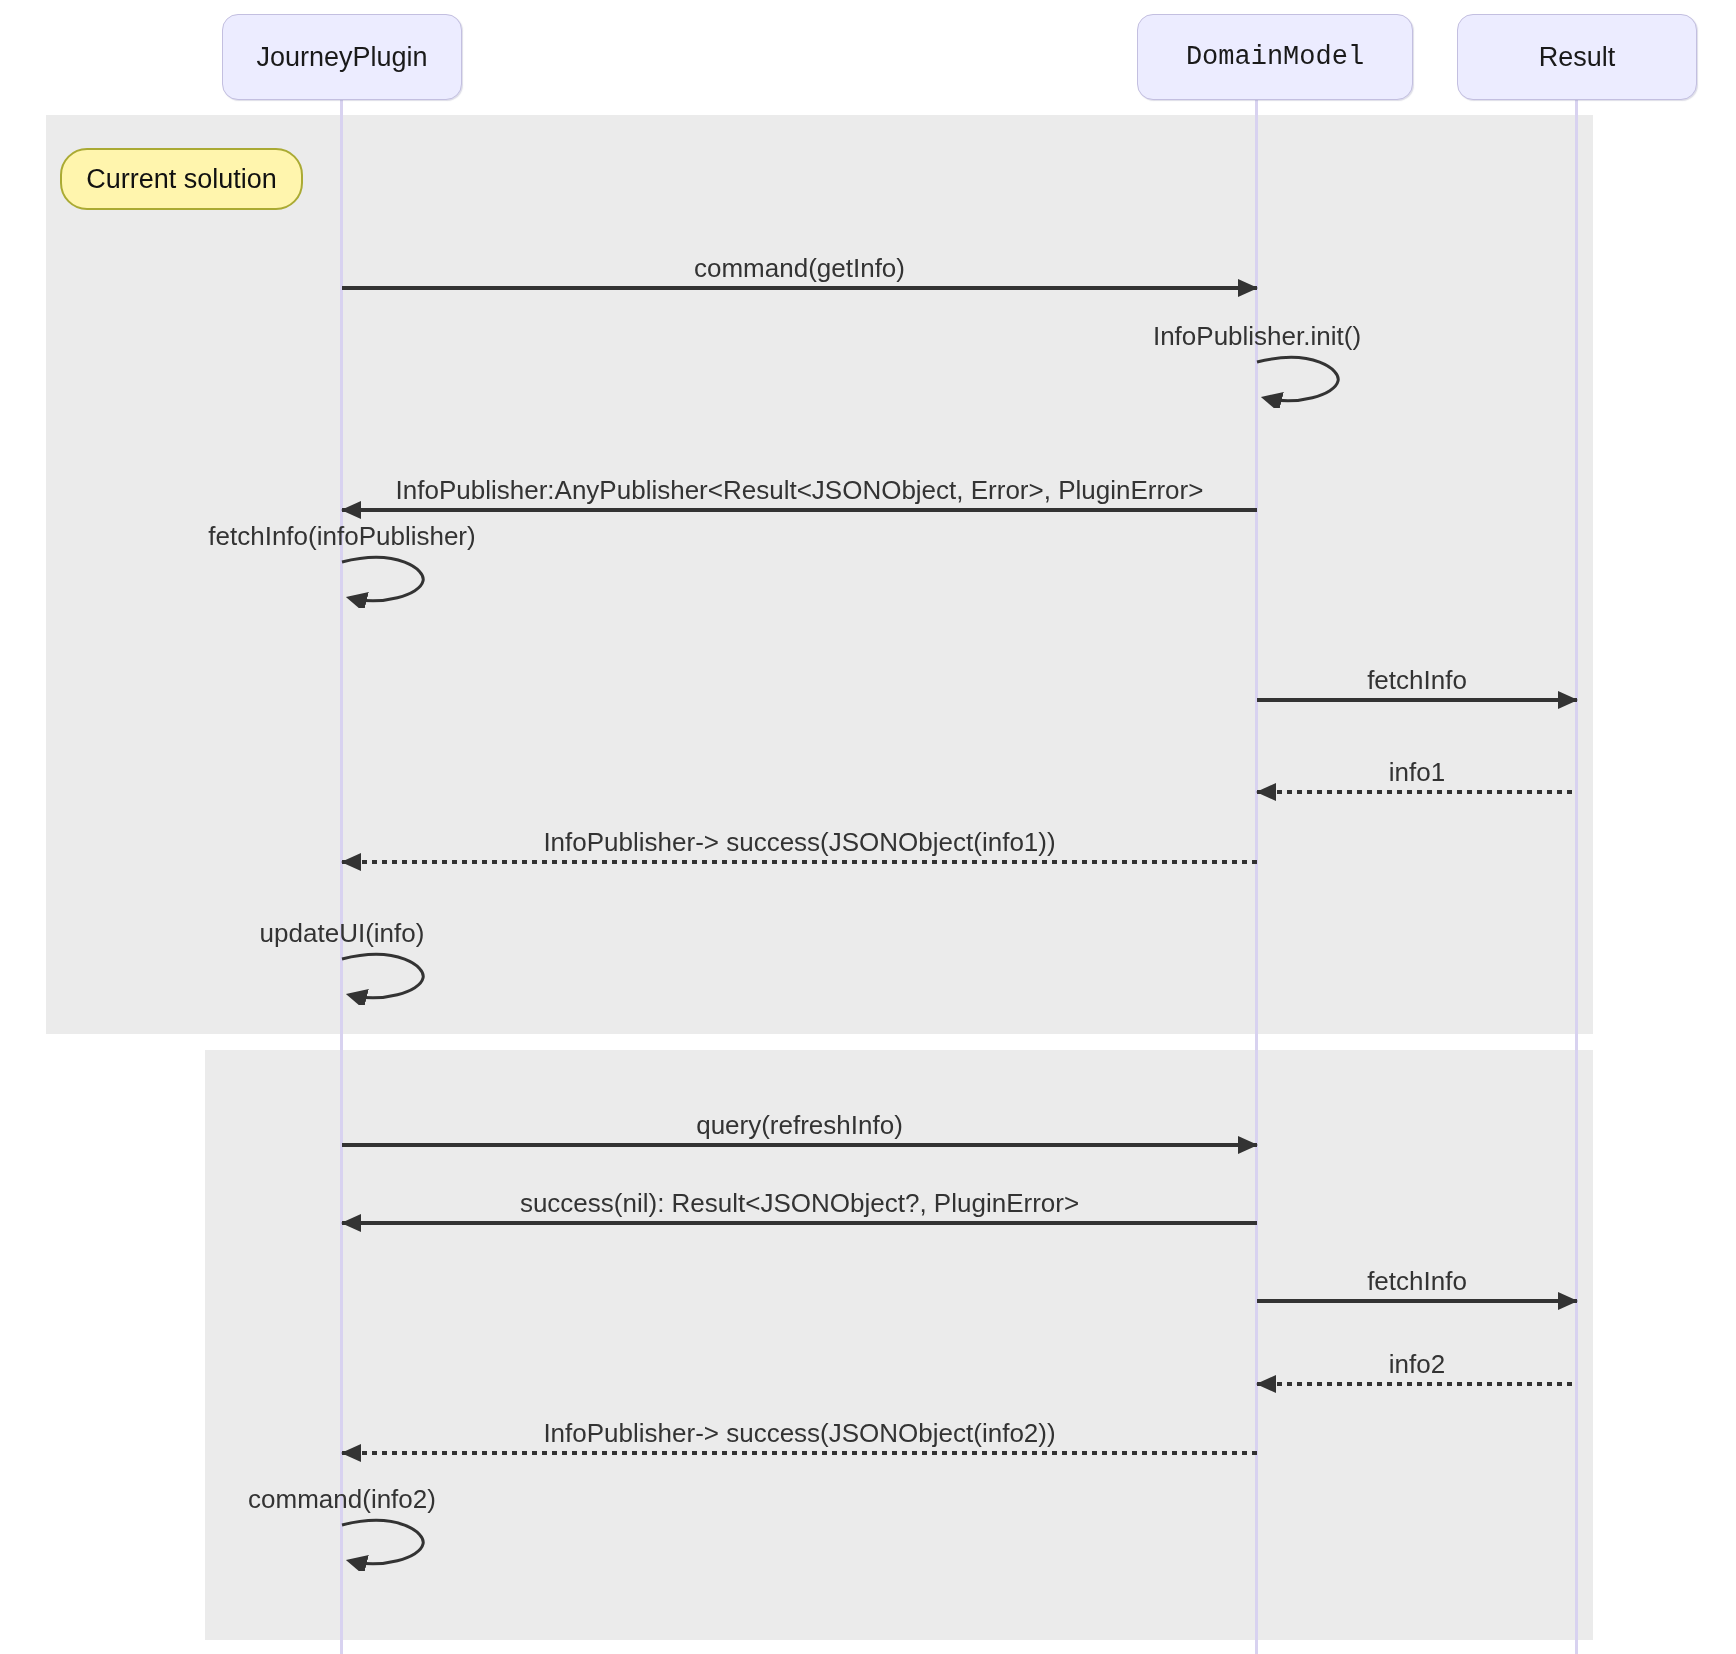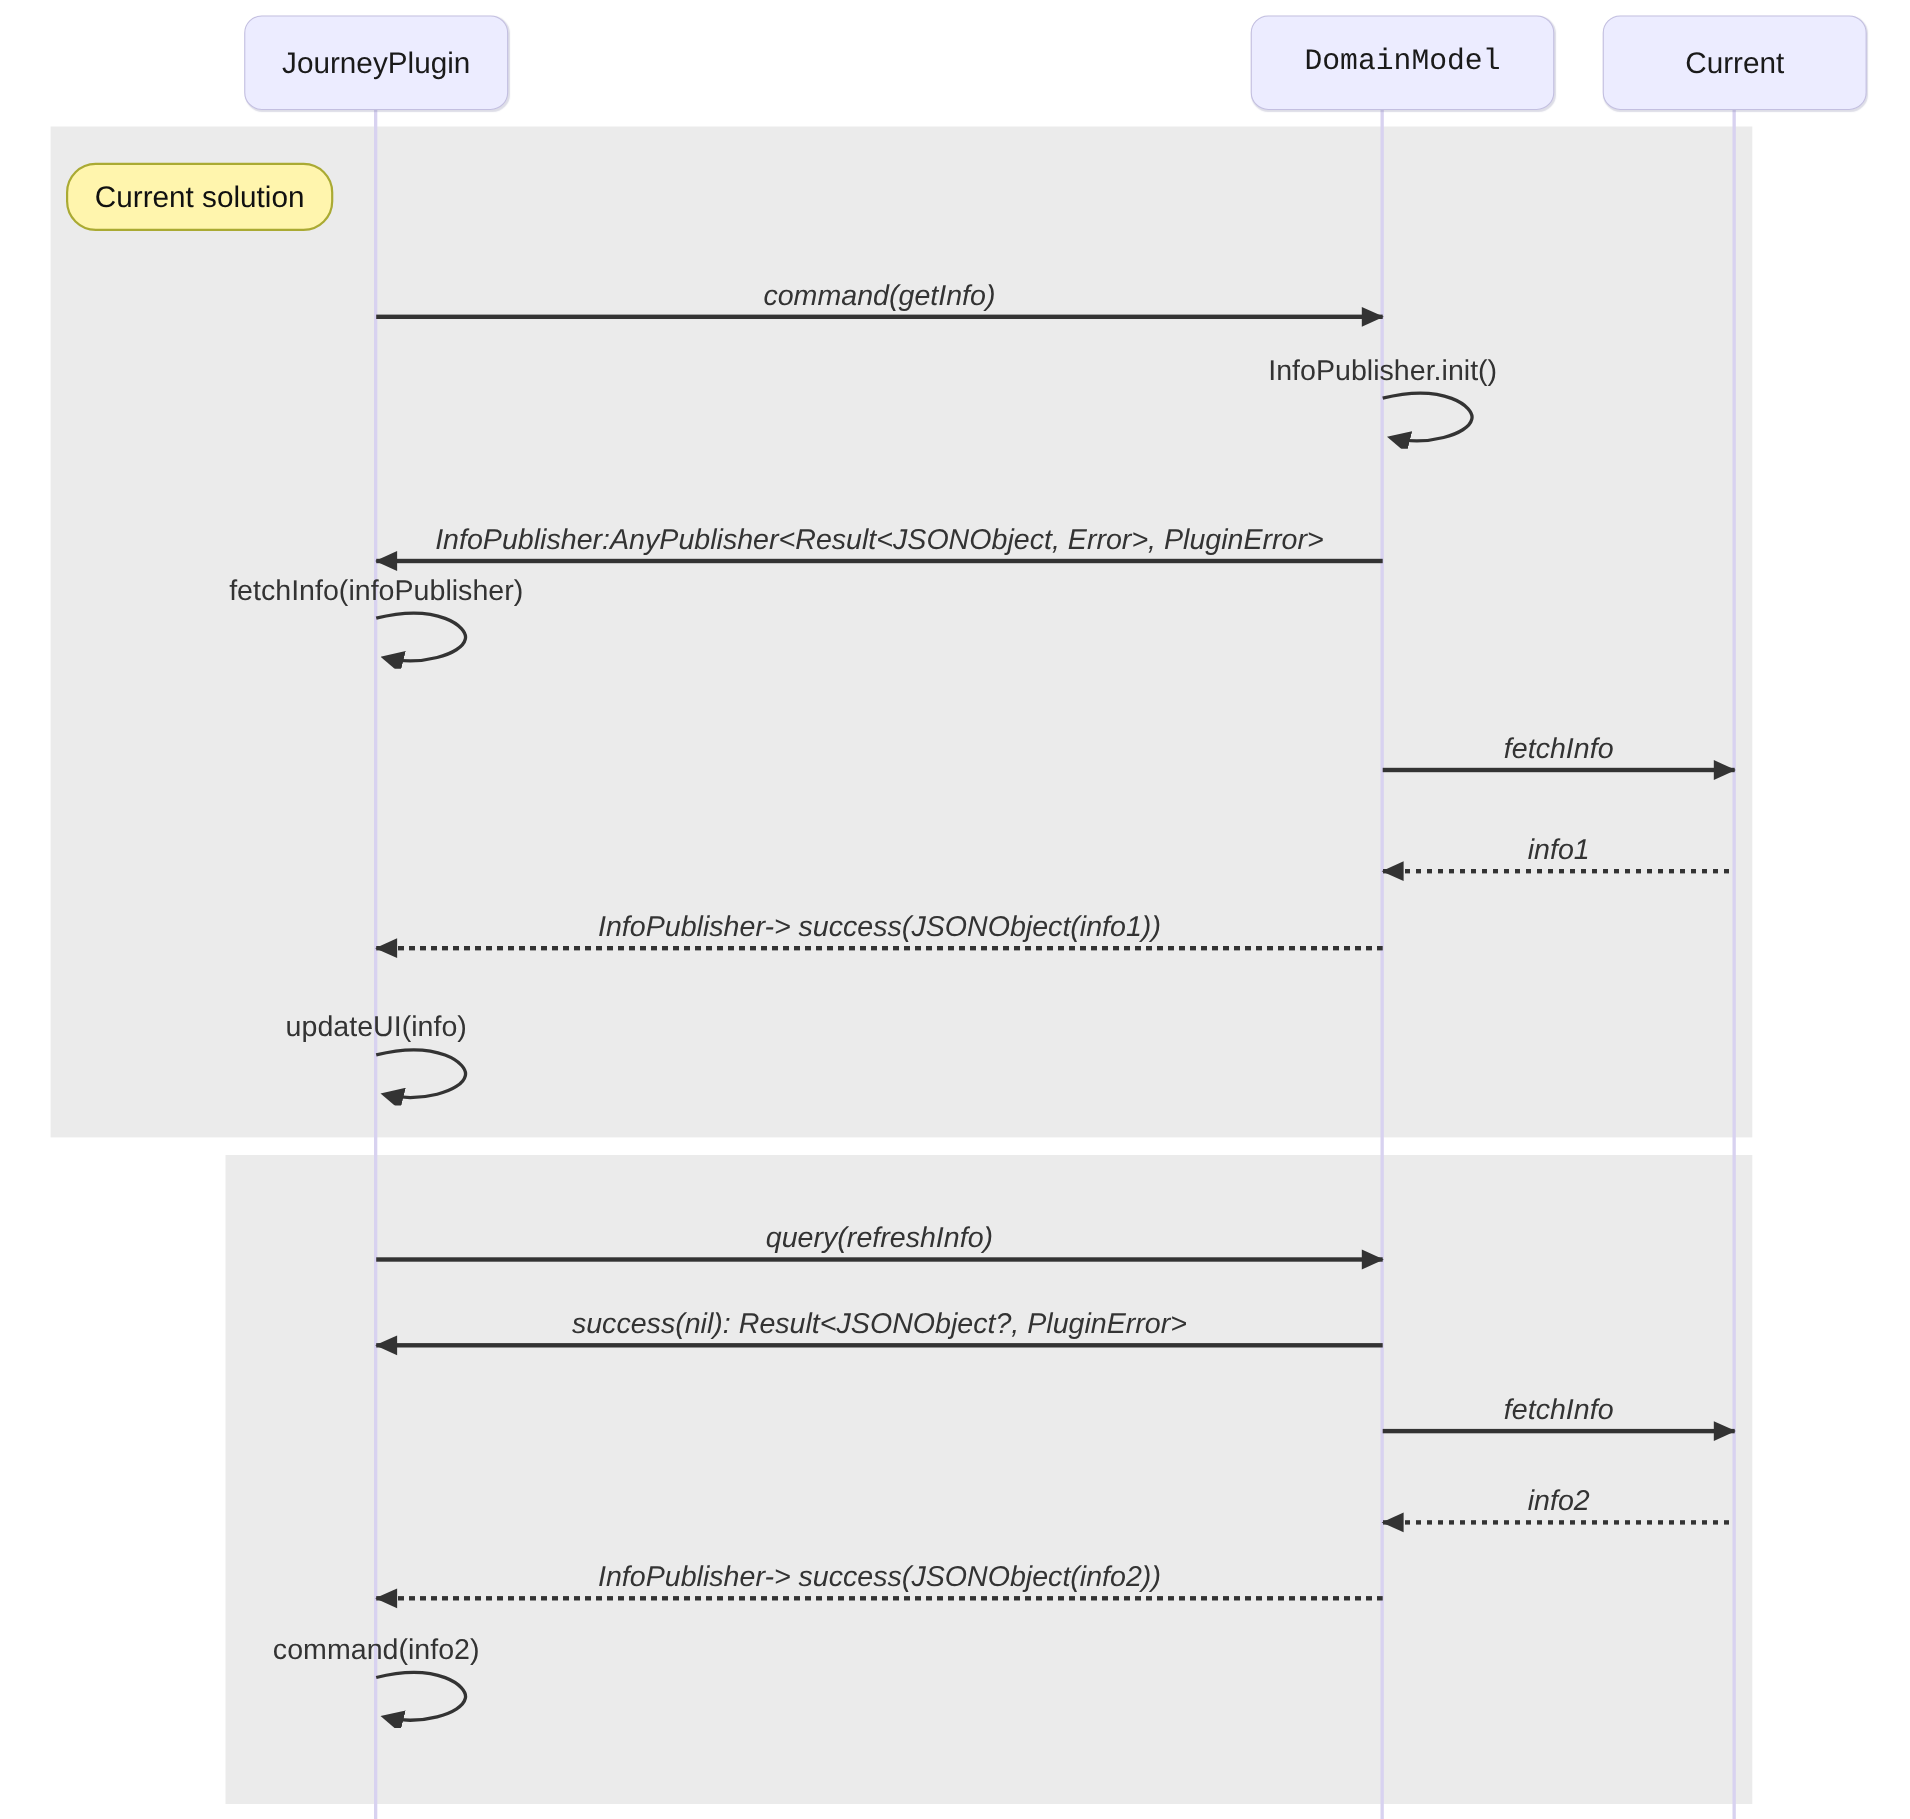--- a/index.html
+++ b/index.html
@@ -49,21 +49,21 @@
     border: 2px solid #aaaa33;
     box-sizing: border-box;
     display: flex;
     align-items: center;
     justify-content: center;
     font-size: 27px;
     color: #111111;
   }
 
   
-  .msg { position: absolute; font-style: italic; }
+  .msg { position: absolute; }
   .msg .lbl {
     height: 32px;
     line-height: 32px;
     text-align: center;
     font-size: 26px;
     white-space: nowrap;
     color: #333333;
   }
   .msg .ln {
     position: relative;
@@ -127,21 +127,21 @@
   <div class="lifeline" style="left:1255px; top:99px; height:1555px;"></div>
   <div class="lifeline" style="left:1575px; top:99px; height:1555px;"></div>
 
   <div class="actor" style="left:222px; top:14px; width:240px;">
     <span>JourneyPlugin</span>
   </div>
   <div class="actor" style="left:1137px; top:14px; width:276px;font-family:Liberation Mono, monospace;">
     <span>DomainModel</span>
   </div>
   <div class="actor" style="left:1457px; top:14px; width:240px;">
-    <span>Current</span>
+    <span>Result</span>
   </div>
 
   <div class="note" style="left:60px; top:148px; width:243px; height:62px;border-radius:27px;">
     <span>Current solution</span>
   </div>
 
   <div class="msg" style="left:342px; top:252px; width:915px;">
     <div class="lbl">command(getInfo)</div>
     <div class="ln solid head-right"></div>
   </div>

